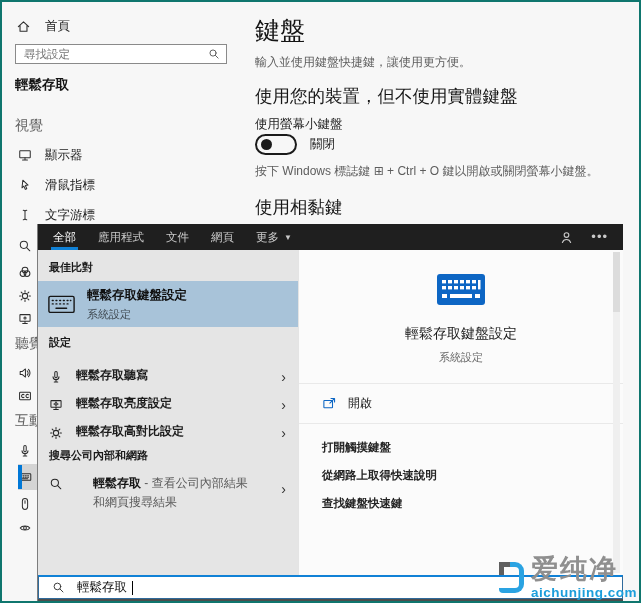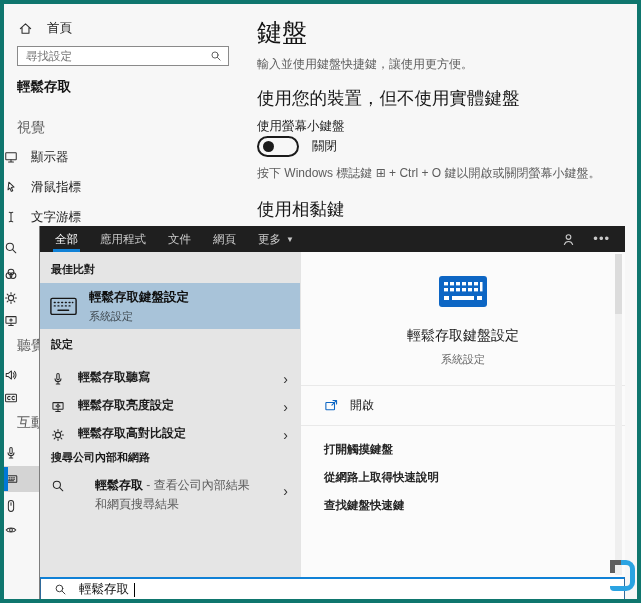--- a/index.html
+++ b/index.html
@@ -1,32 +1,32 @@
 <!DOCTYPE html>
 <html><head>
 <meta charset="utf-8">
 <style>
   html,body{margin:0;padding:0;background:#fff;}
   .screen{position:relative;width:641px;height:603px;box-sizing:border-box;
-    background:#f7f7f7;border:4px solid #0f766e;overflow:hidden;
+    background:#f7f7f7;border:2px solid #0f766e;overflow:hidden;
     font-family:"Liberation Sans","DejaVu Sans",sans-serif;color:#1b1b1b;}
   .icon{display:inline-flex;align-items:center;justify-content:center;flex:0 0 auto;}
   .icon svg{width:100%;height:100%;display:block;}
 
   
   .home-row{position:absolute;left:14px;top:16px;display:flex;align-items:center;gap:14px;font-size:12.5px;}
   .home-row .icon{width:15px;height:15px;color:#2e2e2e;}
   .s-search{position:absolute;left:13px;top:42px;width:212px;height:20px;background:#fff;
     border:1px solid #8a8a8a;display:flex;align-items:center;padding:0 6px;box-sizing:border-box;gap:6px;}
   .s-search input{border:none;outline:none;flex:1;font-size:11.5px;background:transparent;
     font-family:inherit;color:#1b1b1b;min-width:0;}
   .s-search input::placeholder{color:#757575;}
   .s-search .icon{width:12px;height:12px;color:#4a4a4a;}
   .side-title{position:absolute;left:13px;top:74px;font-size:13.5px;font-weight:700;color:#141414;}
-  .nav-row{position:absolute;left:0;width:240px;height:26px;display:flex;align-items:center;
+  .nav-row{position:absolute;left:16px;width:240px;height:26px;display:flex;align-items:center;
     gap:13px;padding-left:0;box-sizing:border-box;font-size:12.5px;color:#1c1c1c;}
   .nav-row .icon{width:14px;height:14px;color:#2e2e2e;}
   .nav-row.selected{background:#d4d4d4;}
   .nav-row .accent{position:absolute;left:0;top:1px;bottom:1px;width:4px;background:#0078d7;}
   .nav-section{position:absolute;left:13px;font-size:14px;color:#5e5e5e;font-family:Liberation Mono, monospace;}
 
   
   .content{position:absolute;left:253px;top:0;width:382px;}
   .c-title{position:absolute;top:12px;left:0;font-size:25px;font-weight:400;color:#141414;}
   .c-sub{position:absolute;top:52px;left:0;font-size:12px;color:#5d5d5d;white-space:nowrap;}
@@ -406,14 +406,18 @@
     </div>
     <div class="fly-strip"></div>
   </div>
 
   <div class="watermark">
     <div class="wm-logo">
       <div class="wm-ring"></div>
         <div class="wm-stub-h"></div>
         <div class="wm-stub-v"></div>
     </div>
+    <div>
+      <div class="wm-name">爱纯净</div>
+      <div class="wm-url">aichunjing.com</div>
+    </div>
   </div>
 </div>
 
 </body></html>

